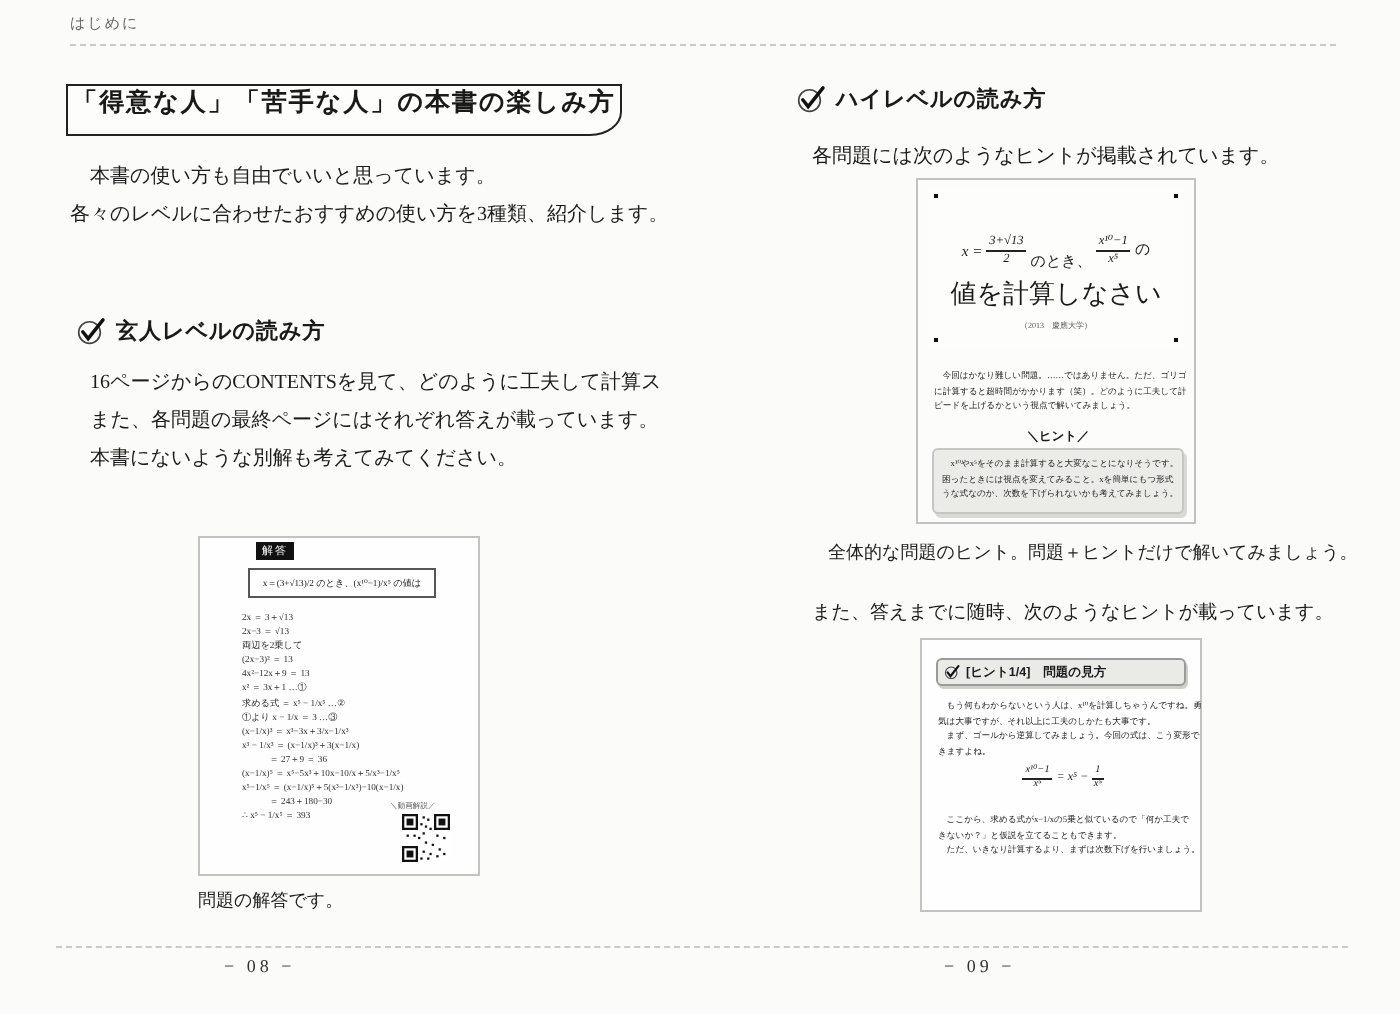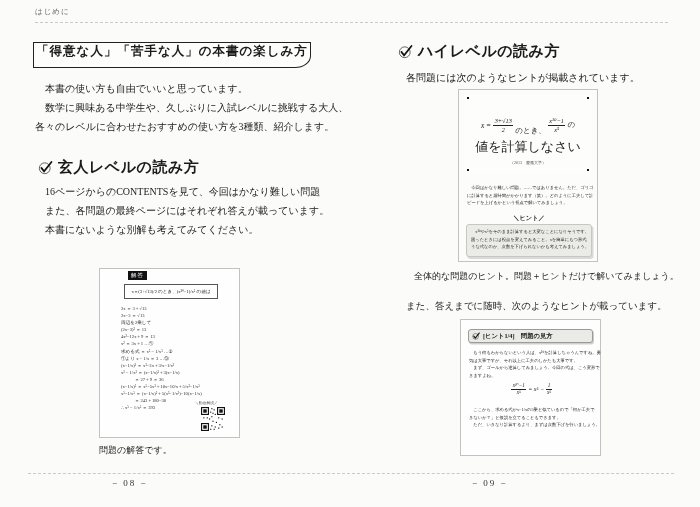--- a/index.html
+++ b/index.html
@@ -5,21 +5,21 @@
   * { margin:0; padding:0; box-sizing:border-box; }
   html,body { width:700px; height:507px; }
   body {
     position:relative;
     background:#fbfbf9;
     font-family:"Liberation Serif","DejaVu Serif",serif;
     color:#1a1a1a;
     overflow:hidden;
   }
   .abs { position:absolute; }
-  .sans { font-family:Liberation Serif, serif; }
+  .sans { font-family:Liberation Sans, sans-serif; }
 
   .page-header { left:35px; top:7px; font-size:7.5px; color:#666; letter-spacing:1px; }
   .rule { border-top:1px dashed #c9c9c7; height:0; }
   .rule-top { left:35px; top:22px; width:633px; }
   .rule-bottom { left:28px; top:473px; width:646px; }
   .page-num { top:478px; width:100px; font-size:9px; letter-spacing:2px; color:#333; }
   .page-num.l { left:112px; }
   .page-num.r { left:472px; }
 
   .title-box {
@@ -28,21 +28,21 @@
     display:flex; align-items:flex-start; justify-content:center;
     font-weight:bold; font-size:12.5px; letter-spacing:1px; background:#fdfdfb;
   }
 
   .body-text { font-size:10px; line-height:19px; color:#1c1c1c; }
   .intro { left:35px; top:79px; width:294px; }
   .expert-para { left:35px; top:182px; width:294px; }
   .line { white-space:nowrap; }
 
   .sec-head { display:flex; align-items:center; gap:5px; }
-  .sec-head .txt { font-weight:bold; font-size:15px; letter-spacing:0.5px; }
+  .sec-head .txt { font-weight:bold; font-size:11px; letter-spacing:0.5px; }
   .sec-head-expert { left:38px; top:158px; }
   .sec-head-high { left:398px; top:42px; }
   .check { width:15px; height:15px; flex:0 0 auto; }
 
   .lead { font-size:10px; }
   .lead1 { left:406px; top:71px; }
   .lead2 { left:406px; top:300px; font-size:9.5px; }
   .caption { font-size:9px; color:#222; }
   .cap-sol { left:99px; top:444px; }
   .cap-hint { left:414px; top:270px; }
@@ -99,34 +99,33 @@
 <div class="abs rule rule-bottom"></div>
 <div class="abs page-num l">− 08 −</div>
 <div class="abs page-num r">− 09 −</div>
 
 <div class="abs title-box">
   <span>「得意な人」「苦手な人」の本書の楽しみ方</span>
 </div>
 
 <div class="abs body-text intro">
     <div class="line">　本書の使い方も自由でいいと思っています。</div>
-    <div class="line">　数学に興味ある中学生や、久しぶりに入試レベルに挑戦する大人、</div>
     <div class="line">各々のレベルに合わせたおすすめの使い方を3種類、紹介します。</div>
   </div>
 
 <div class="abs sec-head sec-head-expert">
   <svg class="check" viewBox="0 0 20 20">
     <circle cx="9" cy="11" r="7.2" fill="none" stroke="#444" stroke-width="1.1"></circle>
     <path d="M4.5 10.5 l3.6 4.6 L18 2.6" fill="none" stroke="#111" stroke-width="2.3" stroke-linecap="round"></path>
   </svg>
   <span class="txt sans">玄人レベルの読み方</span>
 </div>
 
 <div class="abs body-text expert-para">
-    <div class="line">　16ページからのCONTENTSを見て、今回はかなり難しい問題</div>
+    <div class="line">　16ページからのCONTENTSを見て、どのように工夫して計算ス</div>
     <div class="line">　また、各問題の最終ページにはそれぞれ答えが載っています。</div>
     <div class="line">　本書にないような別解も考えてみてください。</div>
   </div>
 
 <div class="abs fig fig-sol">
   <div class="abs sol-label sans">解答</div>
   <div class="abs sol-problem">x＝(3+√13)/2 のとき、(x¹⁰−1)/x⁵ の値は</div>
   <div class="abs sol-lines">
       <div class="line">2x ＝ 3＋√13</div>
       <div class="line">2x−3 ＝ √13</div>

